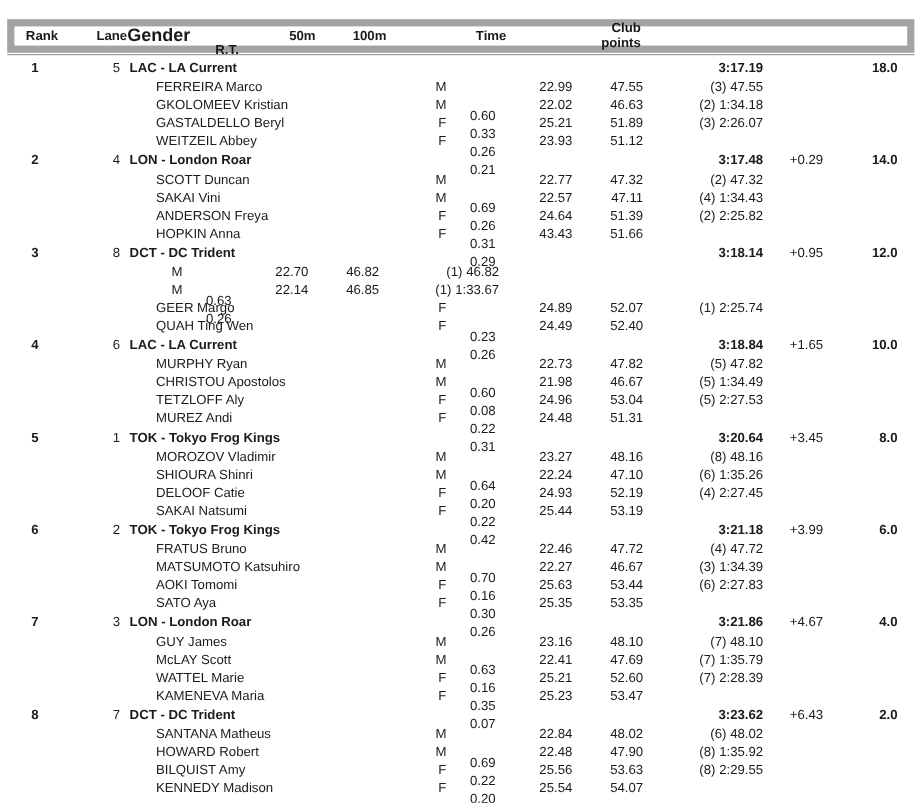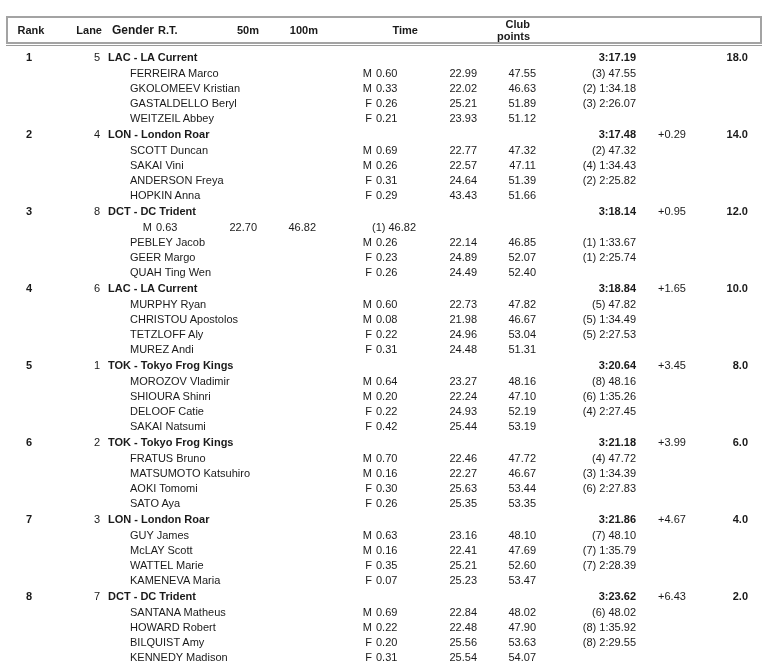--- a/index.html
+++ b/index.html
@@ -7,40 +7,40 @@
     width:768px;height:669px;overflow:hidden;background:#ffffff;
     font-family:"Liberation Sans", sans-serif;color:#1a1a1a;
     -webkit-font-smoothing:antialiased;
   }
   .page{position:relative;width:768px;height:669px;background:#ffffff;}
   .results{position:absolute;top:16px;left:6px;width:756px;}
 
   
   .head{
     display:flex;align-items:center;height:28px;
-    border:2px solid #a3a3a3;box-sizing:border-box;
+    border:6px solid #a3a3a3;box-sizing:border-box;
   }
   .head .cell{font-weight:bold;font-size:11px;line-height:12px;}
-  .head .h-gender{font-size:12px;}
+  .head .h-gender{font-size:15px;}
   .rule{height:1px;background:#9b9b9b;margin-top:1px;}
 
   .tbody{padding-top:3px;}
   .row{display:flex;}
   .team-row{height:17px;line-height:17px;font-size:11px;}
   .sw-row{height:15px;line-height:15px;font-size:11px;}
 
   .cell{box-sizing:border-box;white-space:nowrap;flex:0 0 auto;}
   .bold{font-weight:bold;}
 
   .c-rank  {width:46px;  text-align:center;}
   .c-lane  {width:48px;  text-align:right;}
   .c-name  {width:220px; text-align:left;  padding-left:8px; overflow:hidden;}
   .c-name.sw{padding-left:30px;}
   .c-gender{width:56px;  text-align:right; padding-right:4px;}
-  .c-rt    {width:41px;  text-align:left; padding-right:4px;}
+  .c-rt    {width:41px;  text-align:right; padding-right:4px;margin-top:24px;}
   .c-50    {width:64px;  text-align:right; padding-right:4px;}
   .c-100   {width:59px;  text-align:right; padding-right:4px;}
   .c-time  {width:100px; text-align:right; padding-right:4px;}
   .c-diff  {width:50px;  text-align:center;  padding-left:14px;}
   .c-pts   {width:72px;  text-align:right; padding-right:14px;}
   .h-pts{line-height:13px;}
 </style>
 </head>
 <body>
 
@@ -203,21 +203,20 @@
           <div class="cell c-rt">0.63</div>
           <div class="cell c-50">22.70</div>
           <div class="cell c-100">46.82</div>
           <div class="cell c-time">(1) 46.82</div>
           <div class="cell c-diff"></div>
           <div class="cell c-pts"></div>
         </div>
         <div class="row sw-row">
           <div class="cell c-rank"></div>
           <div class="cell c-lane"></div>
-          <div class="cell c-name sw">PEBLEY Jacob</div>
           <div class="cell c-gender">M</div>
           <div class="cell c-rt">0.26</div>
           <div class="cell c-50">22.14</div>
           <div class="cell c-100">46.85</div>
           <div class="cell c-time">(1) 1:33.67</div>
           <div class="cell c-diff"></div>
           <div class="cell c-pts"></div>
         </div>
         <div class="row sw-row">
           <div class="cell c-rank"></div>

